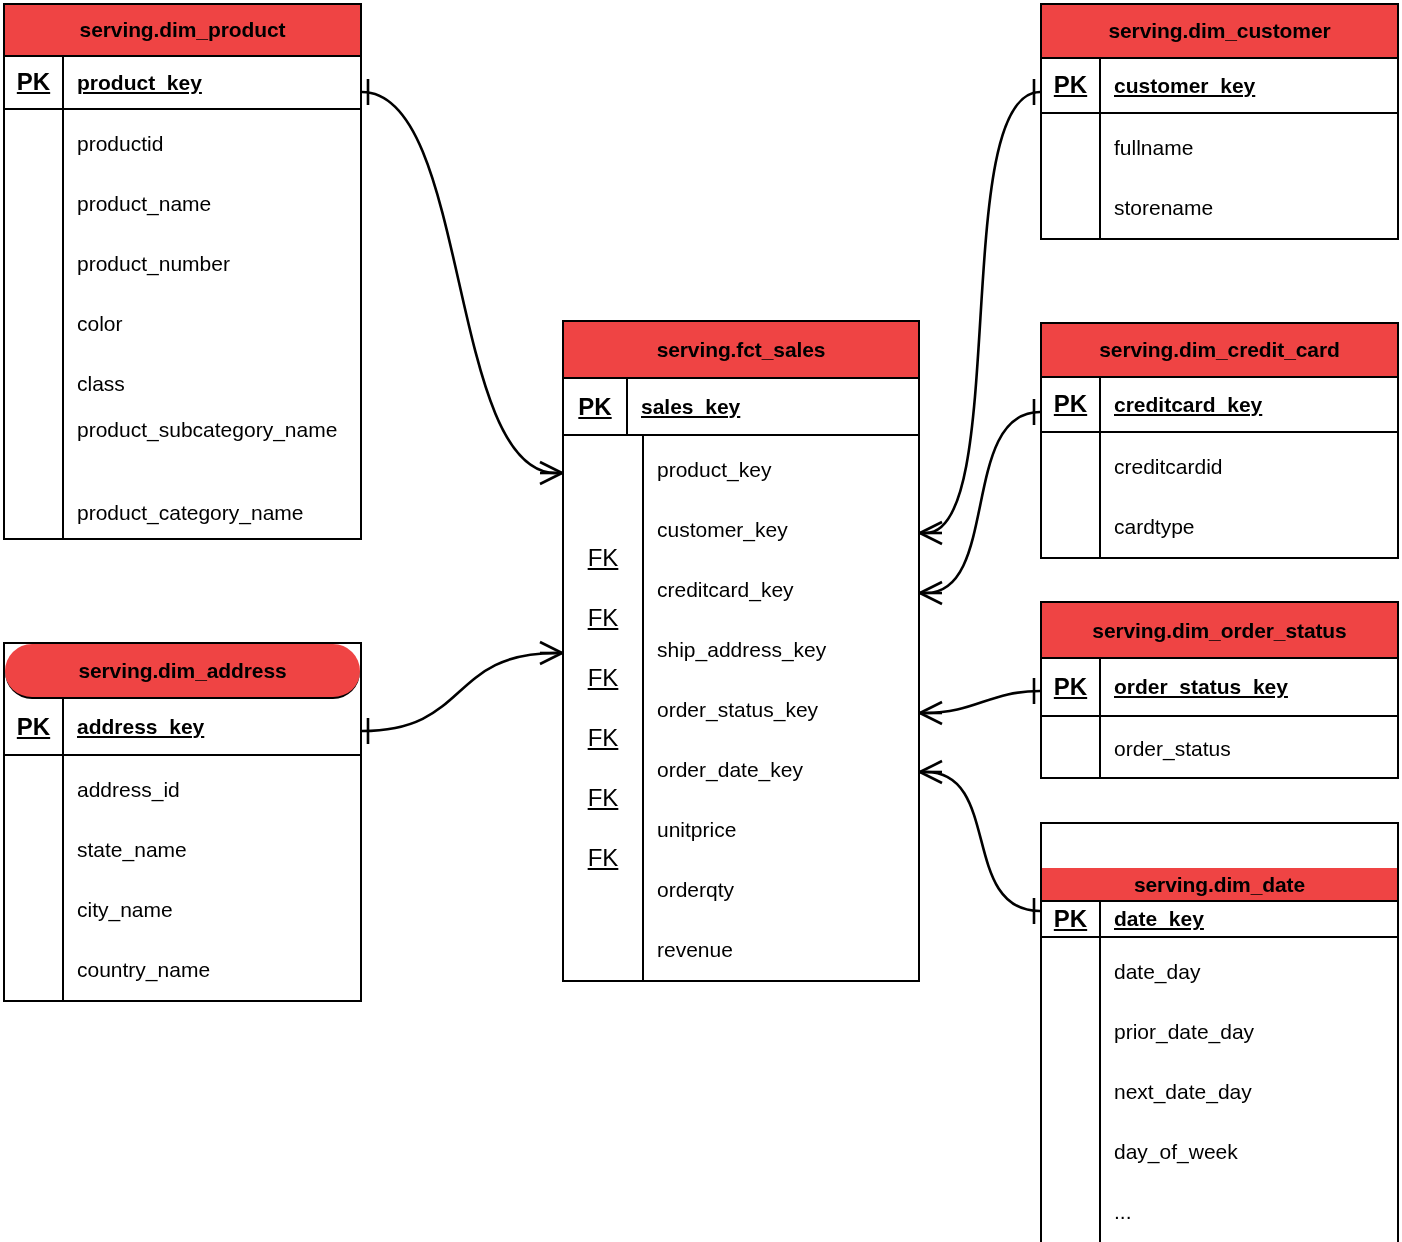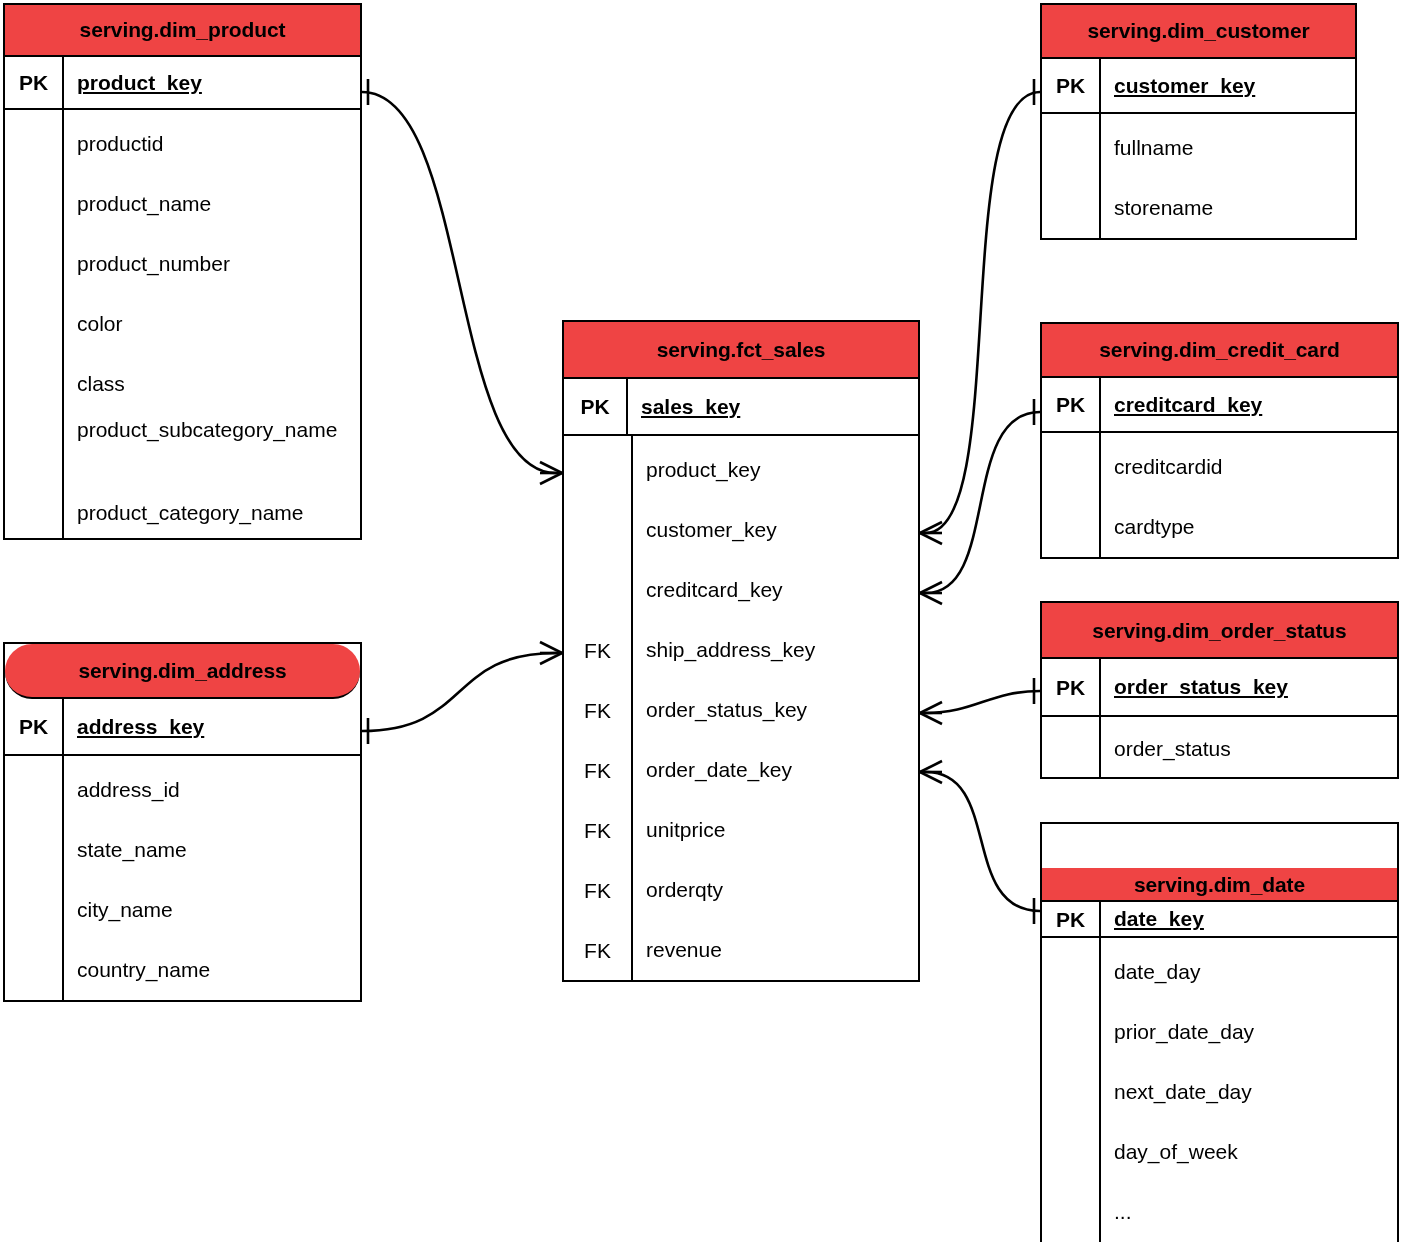--- a/index.html
+++ b/index.html
@@ -50,22 +50,23 @@
   .erow.pk-row {
     border-bottom: 2px solid #000000;
   }
   .keycol {
     box-sizing: border-box;
     flex: 0 0 auto;
     border-right: 2px solid #000000;
     display: flex;
     align-items: center;
     justify-content: center;
-    font-size: 21px;
+    font-size: 24px;
     line-height: 1;
+    text-decoration: underline;
   }
   .keycol.bold { font-weight: bold; }
   .fieldcol {
     box-sizing: border-box;
     flex: 1 1 auto;
     display: flex;
     align-items: center;
     padding-left: 13px;
     font-size: 21px;
     line-height: 1.12;
@@ -206,21 +207,21 @@
     </div>
   </div>
 
   <div class="entity" style="left:562px; top:320px; width:358px; height:662px;">
     <div class="entity-title" style="height:60px;">serving.fct_sales</div>
     <div class="erow pk-row" style="height:60px;">
       <div class="keycol bold" style="width:64px;">PK</div>
       <div class="fieldcol pk-field">sales_key</div>
     </div>
     <div class="bodyblock">
-      <div class="keycol" style="width:69px; display:flex; flex-direction:column; align-items:stretch; justify-content:flex-end; ">
+      <div class="keycol" style="width:80px; display:flex; flex-direction:column; align-items:stretch; justify-content:center; ">
         <div style="height:60px; display:flex; align-items:center; justify-content:center;">FK</div>
         <div style="height:60px; display:flex; align-items:center; justify-content:center;">FK</div>
         <div style="height:60px; display:flex; align-items:center; justify-content:center;">FK</div>
         <div style="height:60px; display:flex; align-items:center; justify-content:center;">FK</div>
         <div style="height:60px; display:flex; align-items:center; justify-content:center;">FK</div>
         <div style="height:60px; display:flex; align-items:center; justify-content:center;">FK</div>
       </div>
       <div class="bodyfields">
         <div class="attr" style="height:60px;">product_key</div>
         <div class="attr" style="height:60px;">customer_key</div>
@@ -228,21 +229,21 @@
         <div class="attr" style="height:60px;">ship_address_key</div>
         <div class="attr" style="height:60px;">order_status_key</div>
         <div class="attr" style="height:60px;">order_date_key</div>
         <div class="attr" style="height:60px;">unitprice</div>
         <div class="attr" style="height:60px;">orderqty</div>
         <div class="attr" style="height:60px;">revenue</div>
       </div>
     </div>
   </div>
 
-  <div class="entity" style="left:1040px; top:3px; width:317px; height:237px;">
+  <div class="entity" style="left:1040px; top:3px; width:359px; height:237px;">
     <div class="entity-title" style="height:58px;">serving.dim_customer</div>
     <div class="erow pk-row" style="height:60px;">
       <div class="keycol bold" style="width:59px;">PK</div>
       <div class="fieldcol pk-field">customer_key</div>
     </div>
     <div class="bodyblock">
       <div class="keycol" style="width:59px;"></div>
       <div class="bodyfields">
         <div class="attr" style="height:60px;">fullname</div>
         <div class="attr" style="height:60px;">storename</div>

